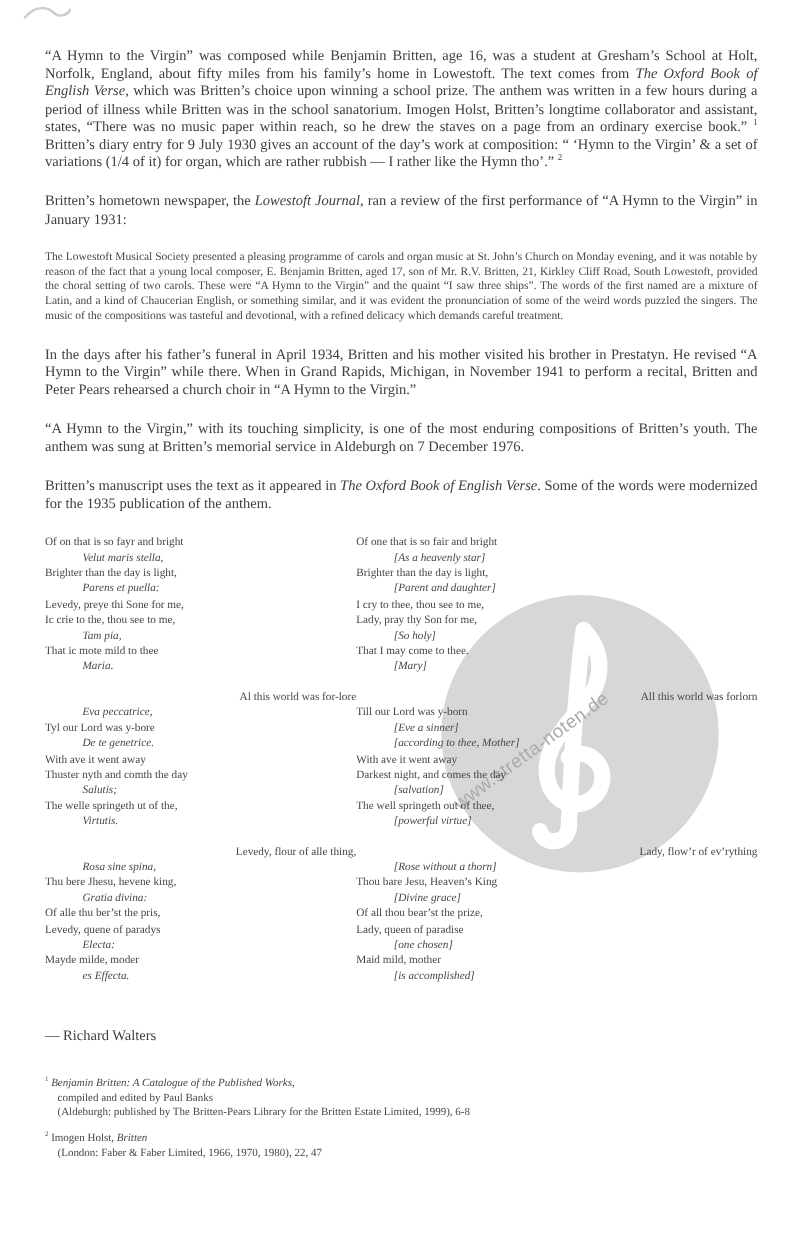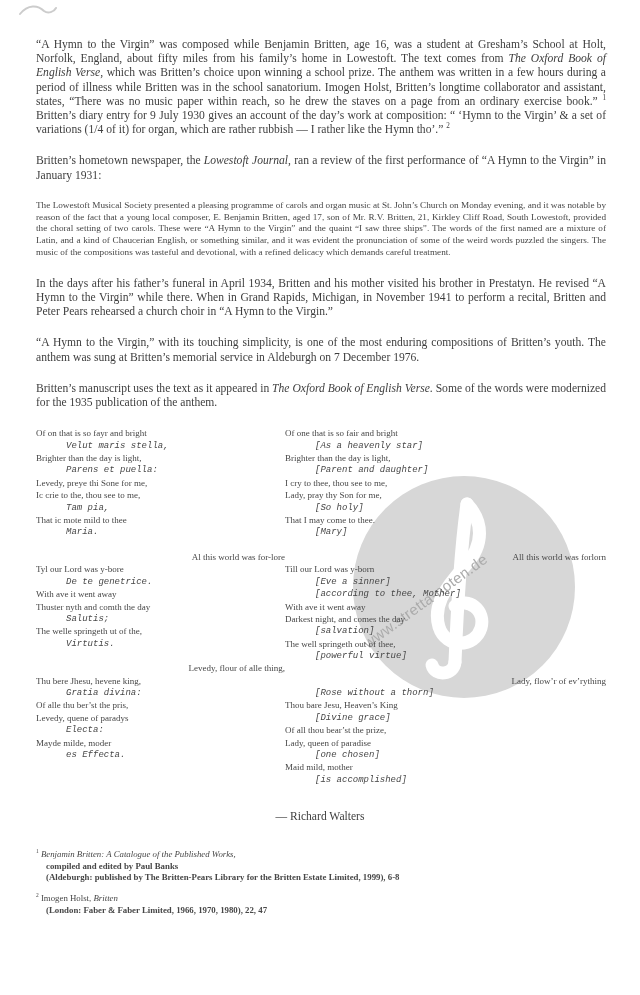--- a/index.html
+++ b/index.html
@@ -13,27 +13,27 @@
     font-family: "Liberation Serif", "DejaVu Serif", serif;
     color: #3e3e3e;
   }
   .content { position: relative; z-index: 1; padding: 38px 34px 0 36px; }
   .body { font-size: 11.6px; line-height: 14.2px; text-align: justify; margin-bottom: 17px; }
   .quote { font-size: 9.2px; line-height: 11.8px; text-align: justify; margin-bottom: 18px; color: #474747; }
   .poem { display: flex; margin-top: 3px; font-size: 9px; line-height: 12.4px; color: #474747; }
   .poem-col { width: 249px; }
   .poem-col.rightc { flex: 1; }
   .pline { white-space: nowrap; }
-  .pline.ind { padding-left: 30px; font-family: Liberation Mono, monospace; }
+  .pline.ind { padding-left: 30px; }
   .pline.gap { margin-top: 12px; text-align: right; }
   .it { font-style: italic; }
   sup { font-size: 0.62em; vertical-align: super; line-height: 0; }
-  .attribution { text-align: center; font-size: 11.6px; margin-top: 24px; padding-right: 2px; }
+  .attribution { text-align: left; font-size: 11.6px; margin-top: 36px; padding-right: 2px; }
   .footnotes { margin-top: 26px; font-size: 8.8px; line-height: 11.4px; color: #474747; }
-  .fnline.indent { padding-left: 10px; font-weight: bold; }
+  .fnline.indent { padding-left: 10px; }
   .fnline.gap { margin-top: 10px; }
   .watermark { position: absolute; left: 351px; top: 474px; width: 226px; height: 226px; z-index: 0; }
   .wm-text {
     position: absolute; left: 14px; top: 162px;
     transform: rotate(-36deg); transform-origin: 0 50%;
     font-family: "Liberation Sans", "DejaVu Sans", sans-serif;
     font-size: 15px; color: #ababab; letter-spacing: 0.4px; white-space: nowrap;
   }
   .corner-mark { position: absolute; left: 18px; top: 2px; z-index: 0; }
 </style>
@@ -77,28 +77,30 @@
           <div class="pline">Of on that is so fayr and bright</div>
           <div class="pline ind it">Velut maris stella,</div>
           <div class="pline">Brighter than the day is light,</div>
           <div class="pline ind it">Parens et puella:</div>
           <div class="pline">Levedy, preye thi Sone for me,</div>
           <div class="pline">Ic crie to the, thou see to me,</div>
           <div class="pline ind it">Tam pia,</div>
           <div class="pline">That ic mote mild to thee</div>
           <div class="pline ind it">Maria.</div>
           <div class="pline gap">Al this world was for-lore</div>
+          <div class="pline ind it">Eva peccatrice,</div>
           <div class="pline">Tyl our Lord was y-bore</div>
           <div class="pline ind it">De te genetrice.</div>
           <div class="pline">With ave it went away</div>
           <div class="pline">Thuster nyth and comth the day</div>
           <div class="pline ind it">Salutis;</div>
           <div class="pline">The welle springeth ut of the,</div>
           <div class="pline ind it">Virtutis.</div>
           <div class="pline gap">Levedy, flour of alle thing,</div>
+          <div class="pline ind it">Rosa sine spina,</div>
           <div class="pline">Thu bere Jhesu, hevene king,</div>
           <div class="pline ind it">Gratia divina:</div>
           <div class="pline">Of alle thu ber’st the pris,</div>
           <div class="pline">Levedy, quene of paradys</div>
           <div class="pline ind it">Electa:</div>
           <div class="pline">Mayde milde, moder</div>
           <div class="pline ind it">es Effecta.</div>
         </div>
       <div class="poem-col rightc">
           <div class="pline">Of one that is so fair and bright</div>

